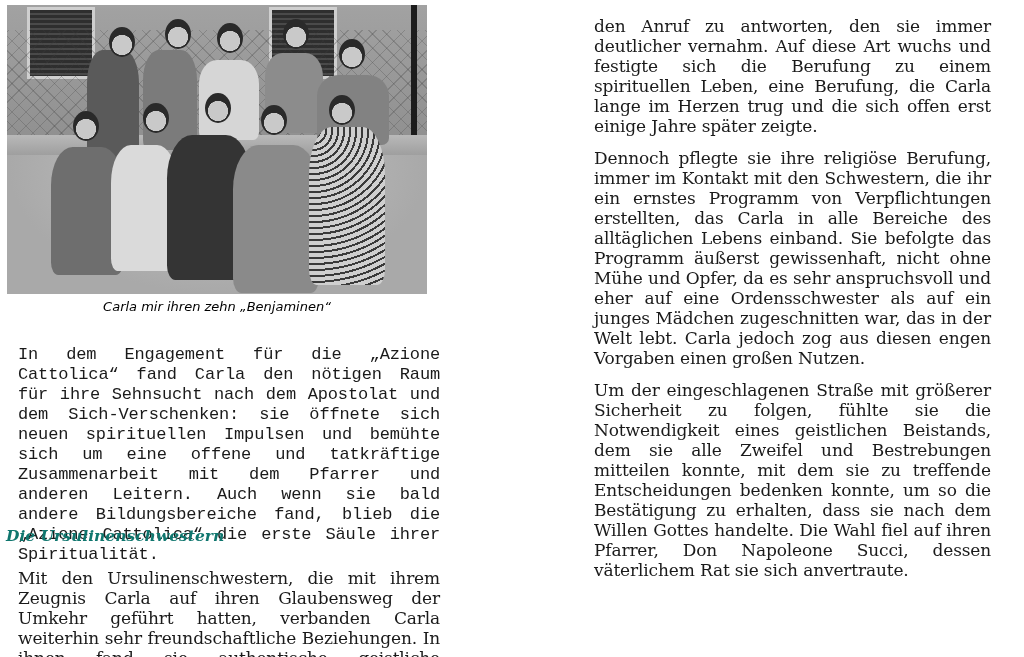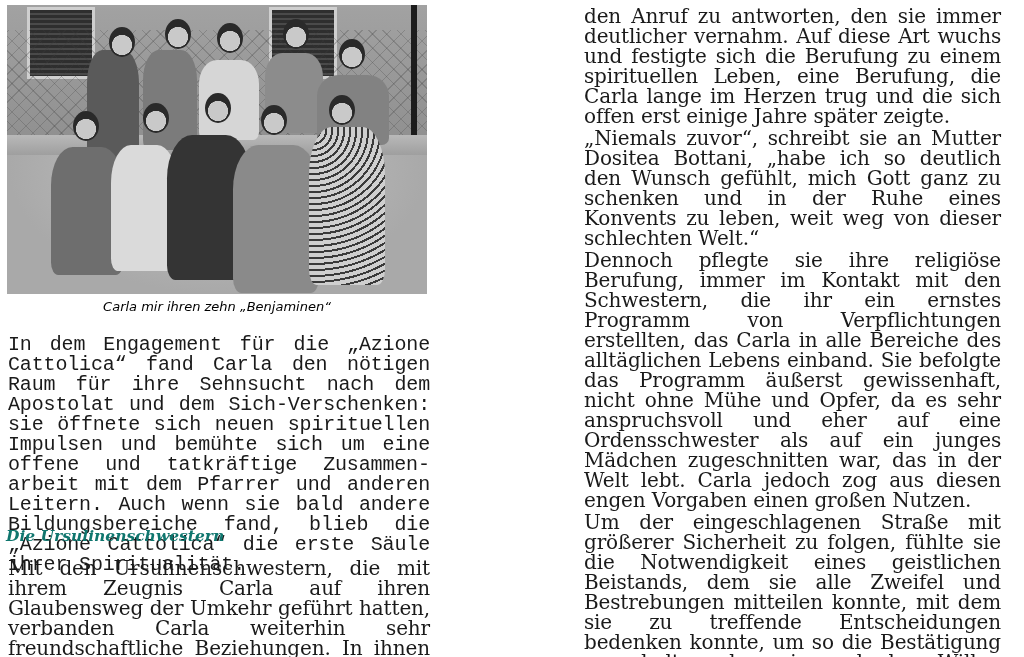--- a/index.html
+++ b/index.html
@@ -89,22 +89,22 @@
       width: 422px;
       text-align: center;
       font-family: "DejaVu Sans", "Liberation Sans", sans-serif;
       font-style: italic;
       font-size: 13px;
       line-height: 16px;
       color: #000000;
     }
 
     .para {
-      margin: 2px;
-      font-size: 20px;
+      margin: 12px;
+      font-size: 17px;
       line-height: 20px;
       text-align: justify;
       letter-spacing: -0.15px;
       hyphens: manual;
     }
     .left-para-1 {
       position: absolute;
       left: 0;
       top: 333px;
       width: 422px;
@@ -182,17 +182,16 @@
   <p class="para left-para-1">In dem Engagement für die „Azione Cattolica“ fand Carla den nötigen Raum für ihre Sehnsucht nach dem Apostolat und dem Sich-Verschenken: sie öffnete sich neuen spirituellen Impulsen und bemühte sich um eine offene und tatkräftige Zusammen­arbeit mit dem Pfarrer und anderen Leitern. Auch wenn sie bald andere Bildungsbereiche fand, blieb die „Azione Cattolica“ die erste Säule ihrer Spiritualität.</p>
 
   <h2 class="section-heading">Die Ursulinenschwestern</h2>
 
   <p class="para left-para-2 cont-last">Mit den Ursulinenschwestern, die mit ihrem Zeugnis Carla auf ihren Glaubensweg der Umkehr geführt hatten, verbanden Carla weiterhin sehr freundschaftliche Beziehungen. In ihnen fand sie authentische geistliche Lehrmeisterinnen, die ihr mit ihrem Zeugnis und mit ihren Worten halfen, bewusst und selbstlos auf</p>
 </div>
 
 <div class="page page-right">
   <div class="right-col">
     <p class="para">den Anruf zu antworten, den sie immer deutlicher vernahm. Auf diese Art wuchs und festigte sich die Berufung zu einem spirituellen Leben, eine Berufung, die Carla lange im Herzen trug und die sich offen erst einige Jahre später zeigte.</p>
-    <p class="para">„Niemals zuvor“, schreibt sie an Mutter Dositea Bottani, „habe ich so deutlich den Wunsch gefühlt, mich Gott ganz zu schenken und in der Ruhe eines Konvents zu leben, weit weg von dieser schlechten Welt.“</p>
     <p class="para">Dennoch pflegte sie ihre religiöse Berufung, immer im Kontakt mit den Schwestern, die ihr ein ernstes Programm von Verpflichtungen erstellten, das Carla in alle Bereiche des alltäglichen Lebens einband. Sie befolgte das Programm äußerst gewissenhaft, nicht ohne Mühe und Opfer, da es sehr anspruchsvoll und eher auf eine Ordensschwester als auf ein junges Mädchen zugeschnitten war, das in der Welt lebt. Carla jedoch zog aus diesen engen Vorgaben einen großen Nutzen.</p>
     <p class="para">Um der eingeschlagenen Straße mit größerer Sicherheit zu folgen, fühlte sie die Notwendigkeit eines geistlichen Beistands, dem sie alle Zweifel und Bestrebungen mitteilen konnte, mit dem sie zu treffende Entscheidungen bedenken konnte, um so die Bestätigung zu erhalten, dass sie nach dem Willen Gottes handelte. Die Wahl fiel auf ihren Pfarrer, Don Napoleone Succi, dessen väterlichem Rat sie sich anvertraute.</p>
   </div>
 </div>
 
 </body></html>

